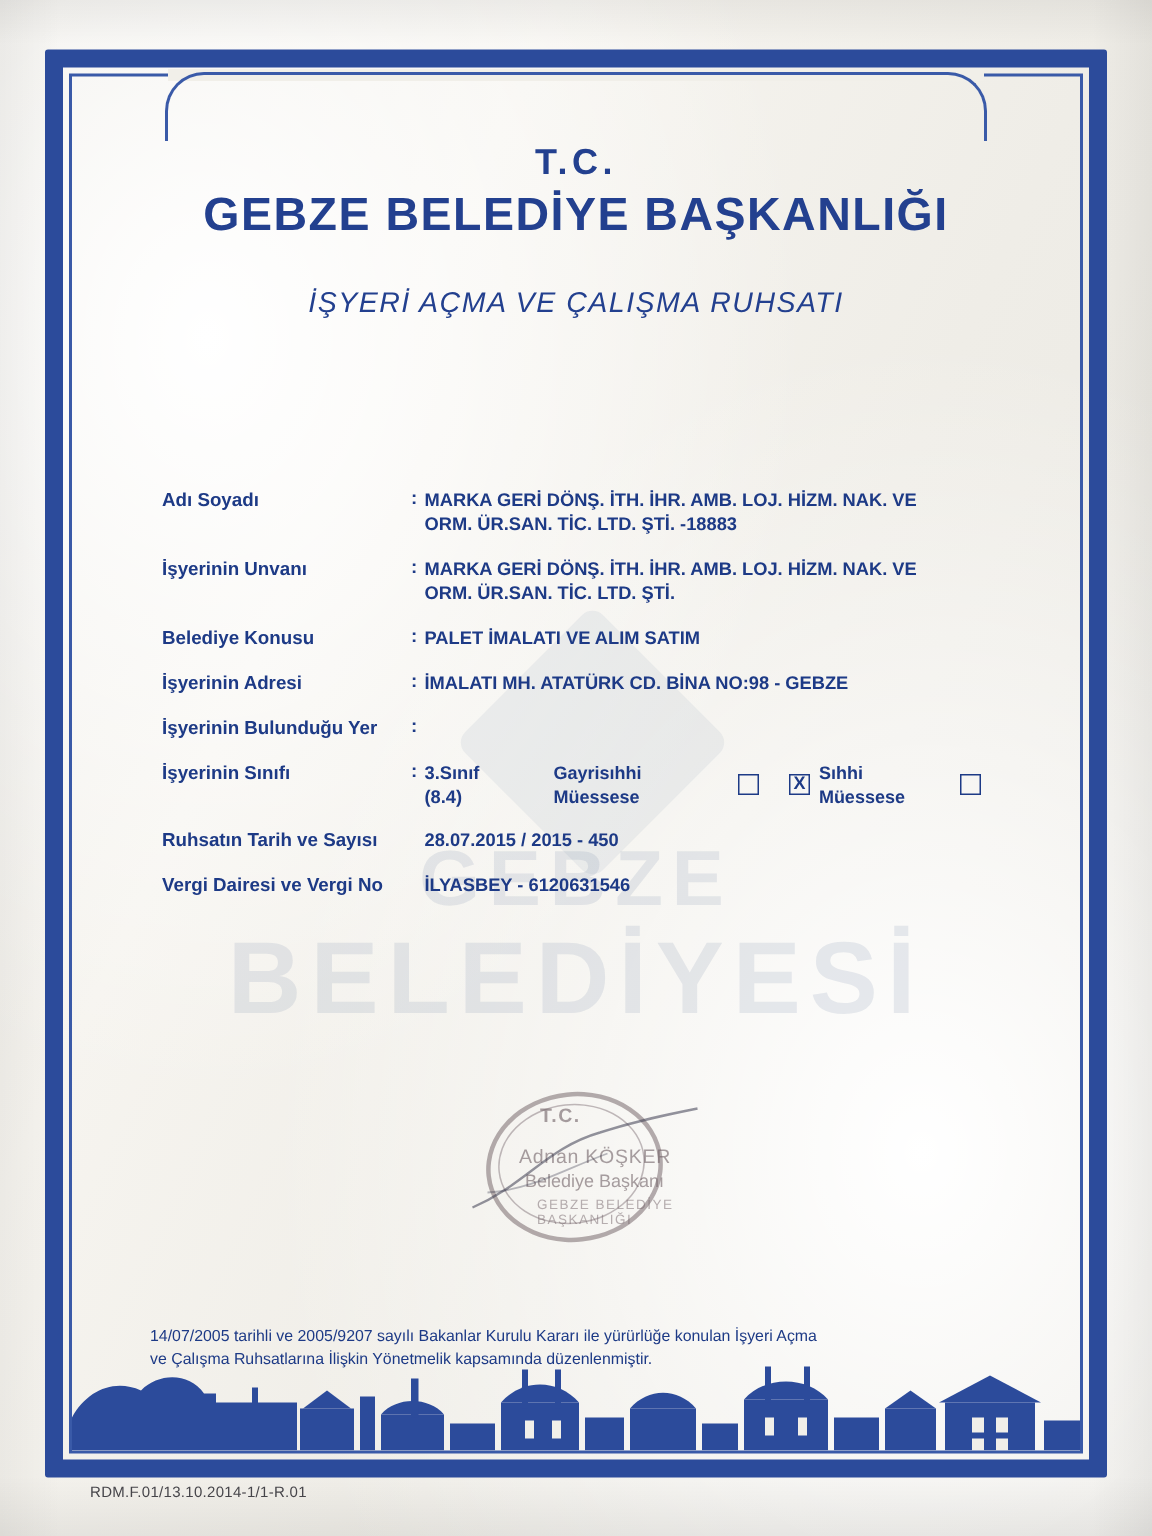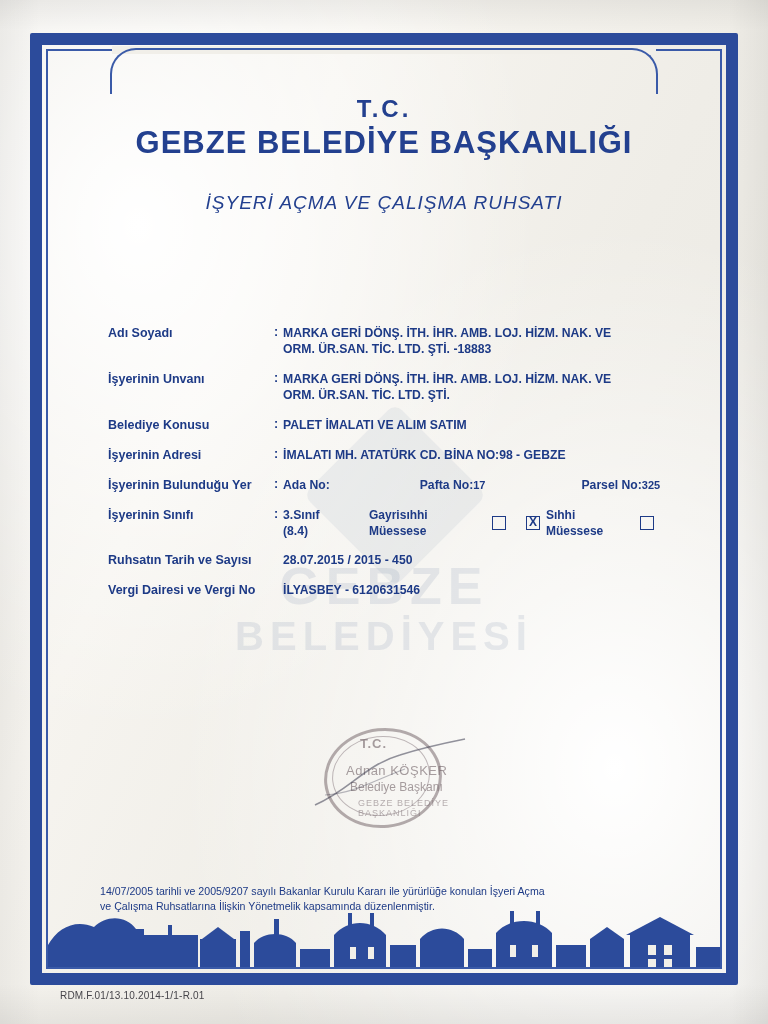--- a/index.html
+++ b/index.html
@@ -120,21 +120,21 @@
     left: 0;
     top: 560px;
     width: 768px;
     text-align: center;
     color: rgba(120,135,165,0.16);
     font-weight: bold;
     letter-spacing: 6px;
     pointer-events: none;
   }
   .watermark .w1 { font-size: 52px; line-height: 1; }
-  .watermark .w2 { font-size: 40px; line-height: 1.2; }
+  .watermark .w2 { font-size: 68px; line-height: 1.2; }
   .watermark-shape {
     position: absolute;
     left: 330px;
     top: 430px;
     width: 130px;
     height: 130px;
     background: rgba(120,135,165,0.10);
     transform: rotate(45deg);
     border-radius: 10px;
     pointer-events: none;
@@ -360,31 +360,20 @@
 
     <div class="row">
       <div class="lbl">İşyerinin Adresi</div>
       <div class="colon">:</div>
       <div class="val">İMALATI MH.  ATATÜRK CD.  BİNA NO:98 - GEBZE</div>
     </div>
 
     <div class="row loc-row">
       <div class="lbl">İşyerinin Bulunduğu Yer</div>
       <div class="colon">:</div>
-      <div class="val">
-        <span class="loc-seg">
-          <span>Ada No:</span><span class="num"></span>
-        </span>
-        <span class="loc-seg loc-pafta">
-          <span>Pafta No:</span><span class="num">17</span>
-        </span>
-        <span class="loc-seg loc-parsel">
-          <span>Parsel No:</span><span class="num">325</span>
-        </span>
-      </div>
     </div>
 
     <div class="row class-row">
       <div class="lbl">İşyerinin Sınıfı</div>
       <div class="colon">:</div>
       <div class="val">
         <span class="sinif">3.Sınıf (8.4)</span>
         <span class="opt">
           <span class="opt-label">Gayrisıhhi Müessese</span>
           <span class="chk empty">X</span>

